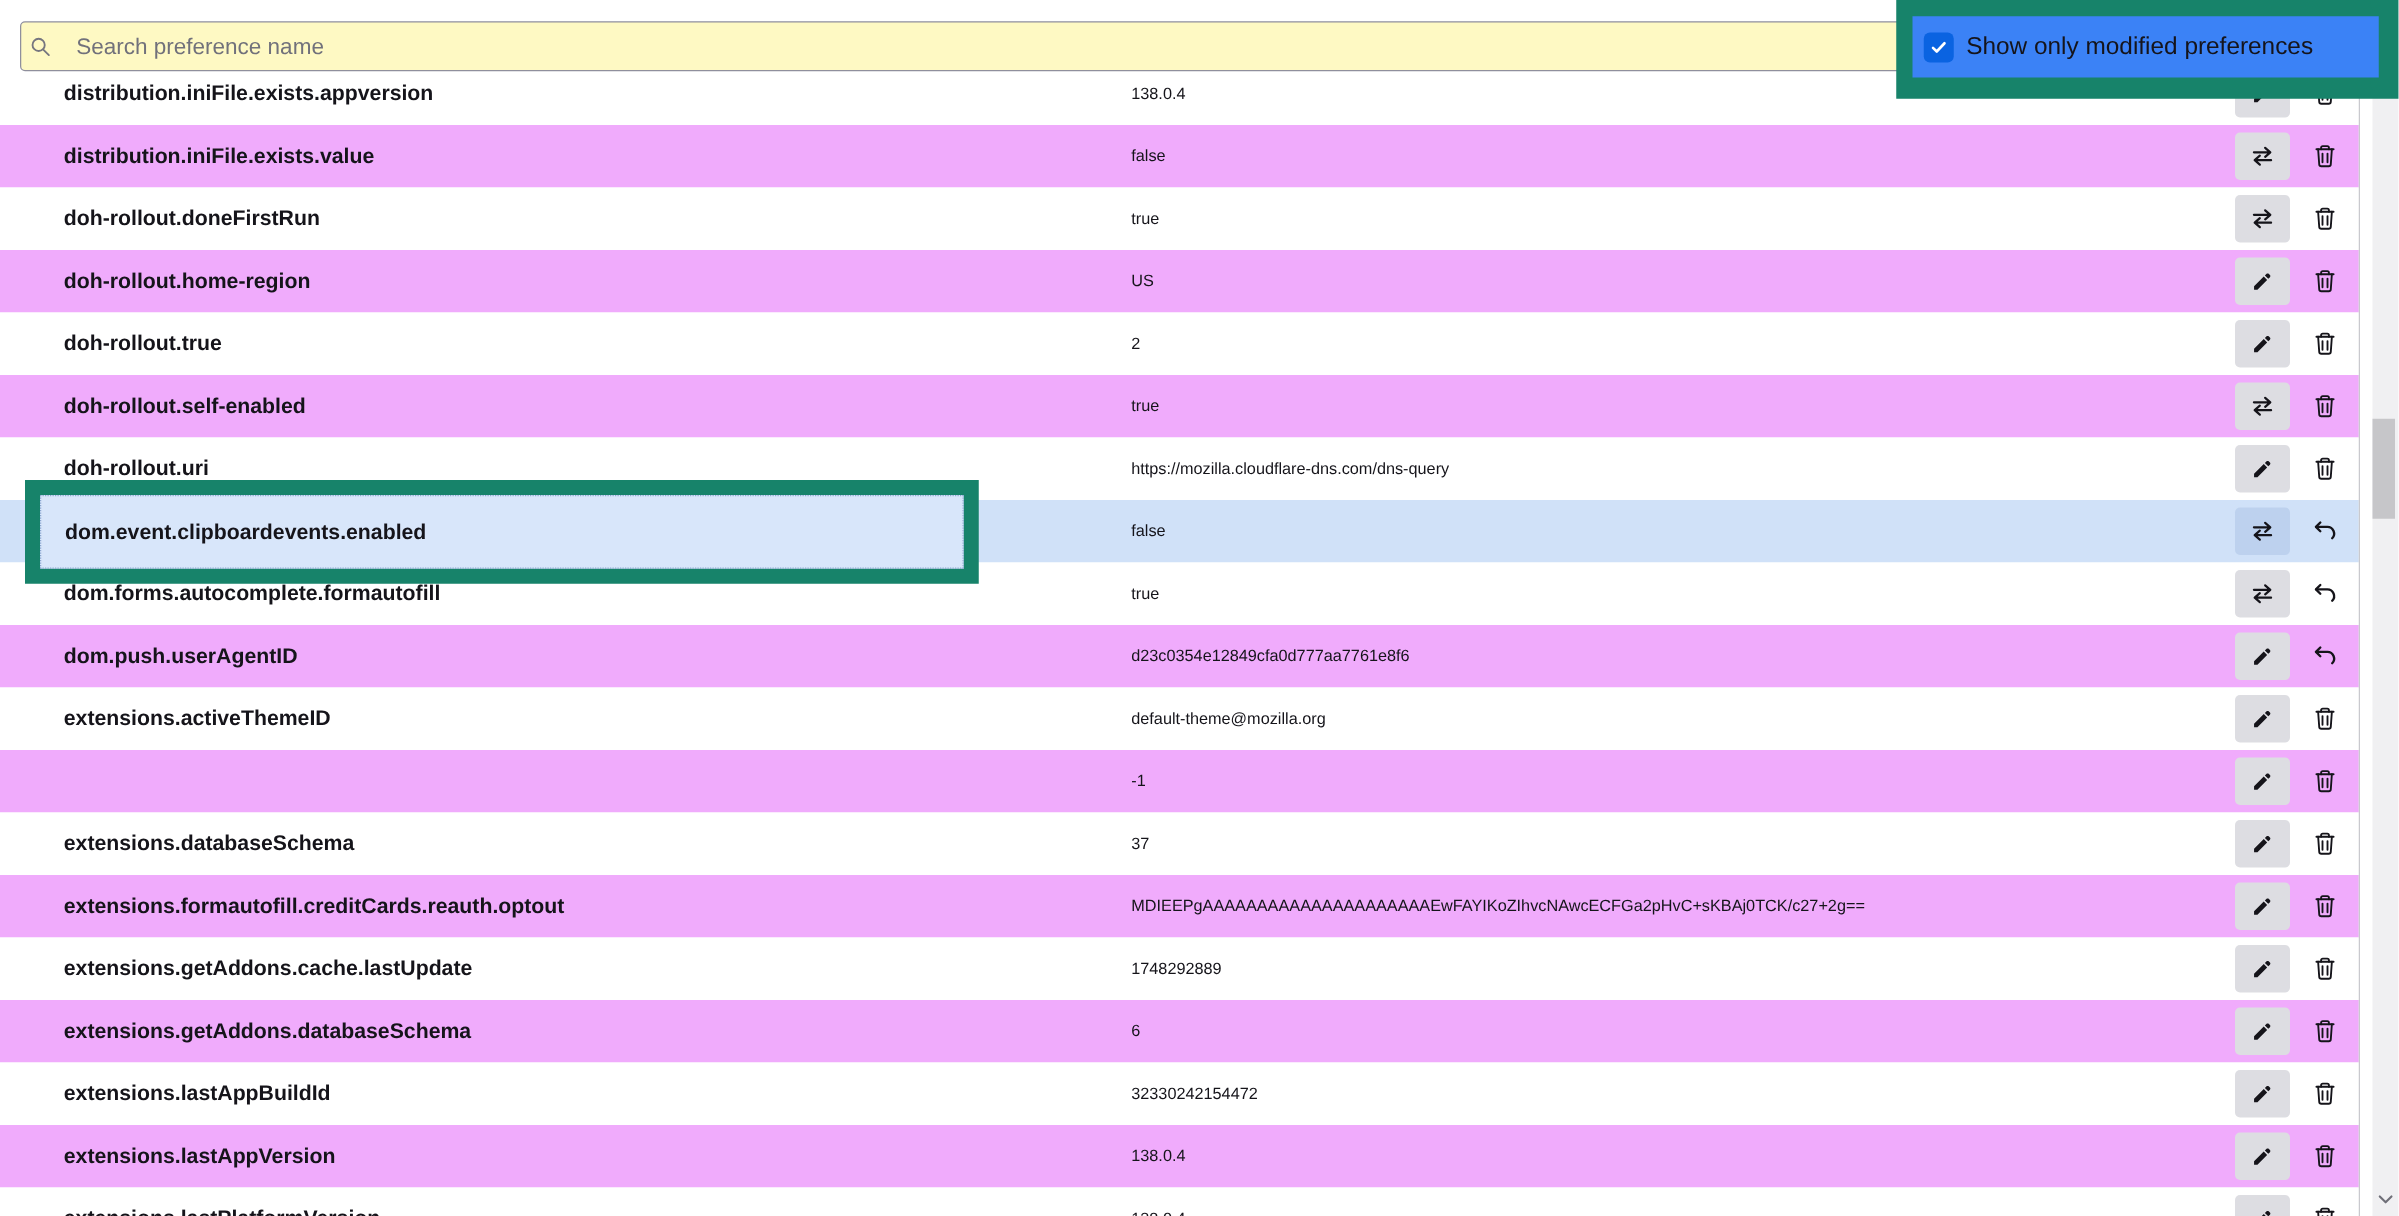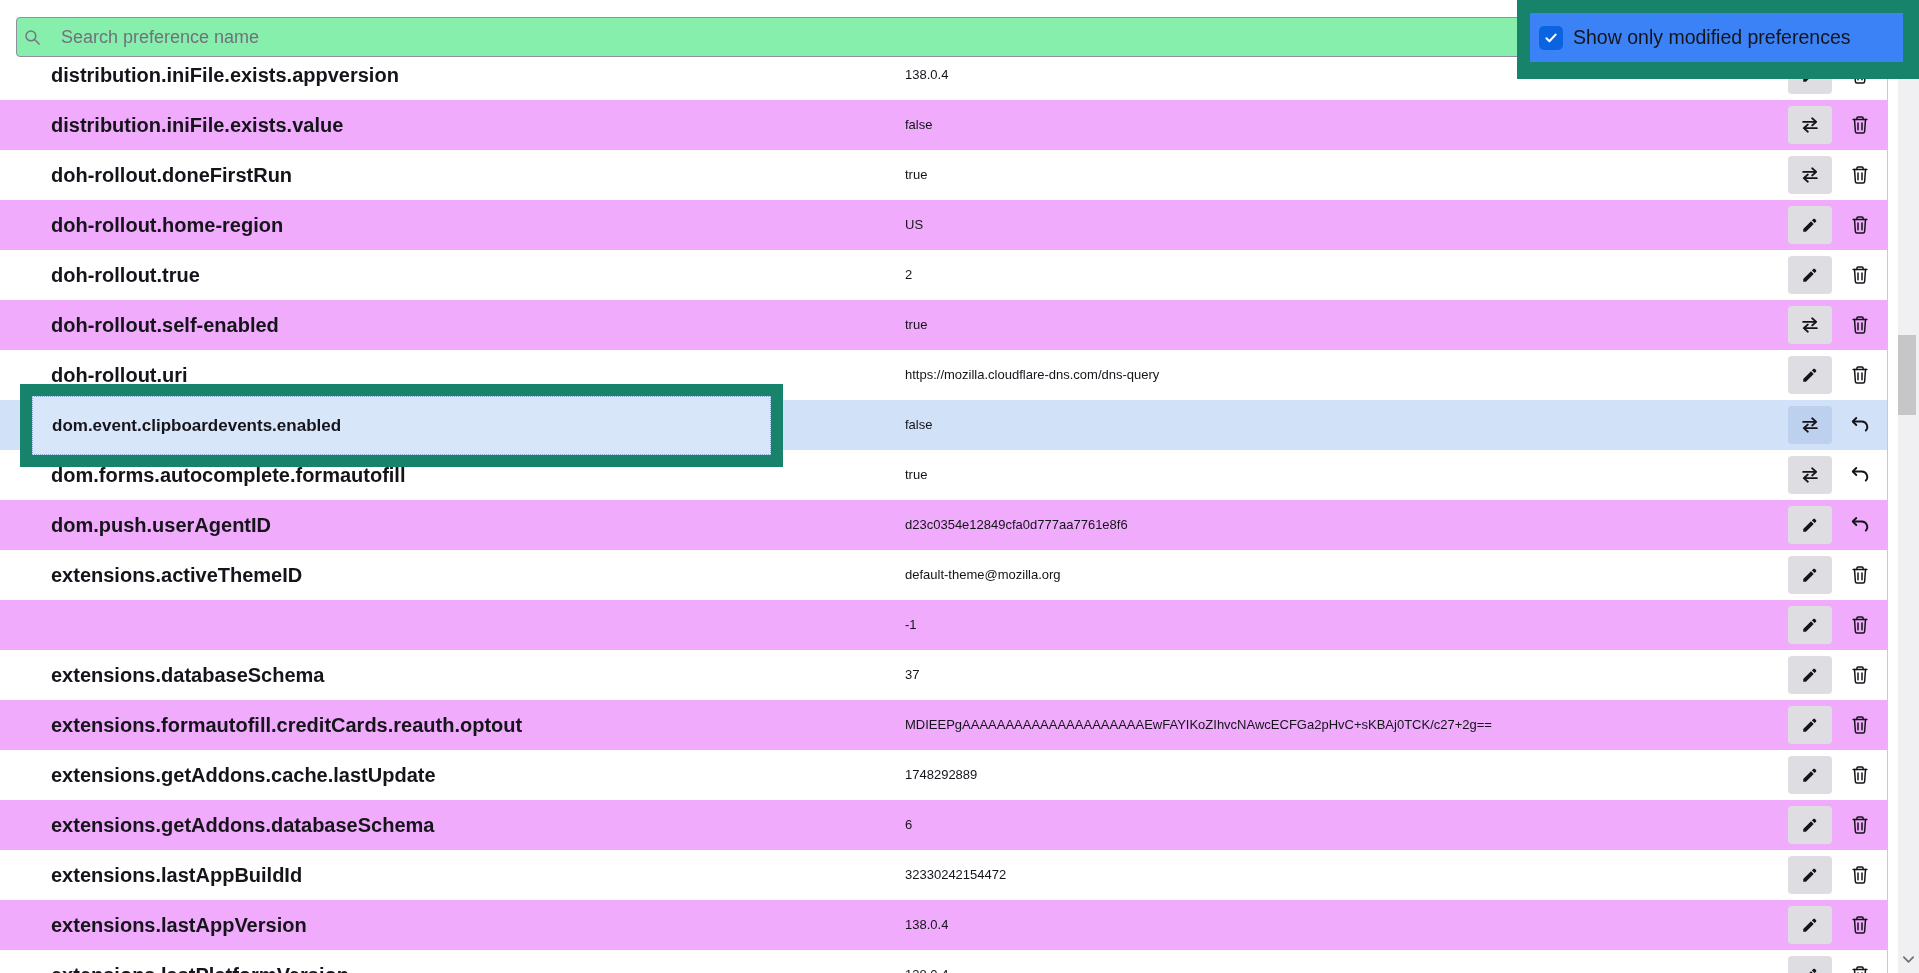--- a/index.html
+++ b/index.html
@@ -10,42 +10,42 @@
     color:#15141a;
   }
 
   
   .rows { position:absolute; left:0; top:50px; width:1887px; z-index:1; }
   .row { position:relative; height:50px; background:#fff; }
   .row.alt { background:#f0abfc; }
   .row.selected { background:#d0e1f8; }
   .pref-name {
     position:absolute; left:51px; top:0; line-height:50px;
-    font-size:20px; font-weight:bold; white-space:nowrap;
+    font-size:17px; font-weight:bold; white-space:nowrap;
   }
   .pref-value {
     position:absolute; left:905px; top:0; line-height:50px;
     font-size:13px; font-weight:normal; white-space:nowrap;
   }
   .btn {
     position:absolute; top:6px; width:44px; height:38px;
     display:flex; align-items:center; justify-content:center;
     border:none; border-radius:4px; background:transparent; cursor:pointer; padding:0;
   }
   .action-btn { left:1788px; background:#dddde2; }
   .row.selected .action-btn { background:#bdd1ee; }
   .second-btn { left:1838px; }
   .btn svg { display:block; }
 
   
   .header { position:absolute; left:0; top:0; width:1898px; height:58px; background:#fff; z-index:3; }
   .search-input {
     position:absolute; left:16px; top:17px; width:1874px; height:40px;
     border:1px solid #8f8f9d; border-radius:4px; padding:0 12px 0 44px;
-    font-family:inherit; font-size:18px; color:#15141a; background:#86efac; outline:none;
+    font-family:inherit; font-size:18px; color:#15141a; background:#fef9c3; outline:none;
   }
   .search-input::placeholder { color:#71717b; opacity:1; }
   .search-icon { position:absolute; left:24px; top:29px; z-index:4; }
 
   
   .table-divider { position:absolute; left:1887px; top:58px; bottom:0; width:1px; background:#c9c9ce; z-index:2; }
   .scrollbar { position:absolute; left:1898px; top:0; width:21px; height:973px; background:#f0f0f2; z-index:5; }
   .scroll-thumb { position:absolute; left:0; top:335px; width:18px; height:80px; background:#c6c6c9; }
   .scroll-arrow { position:absolute; left:3px; bottom:6px; }
 

